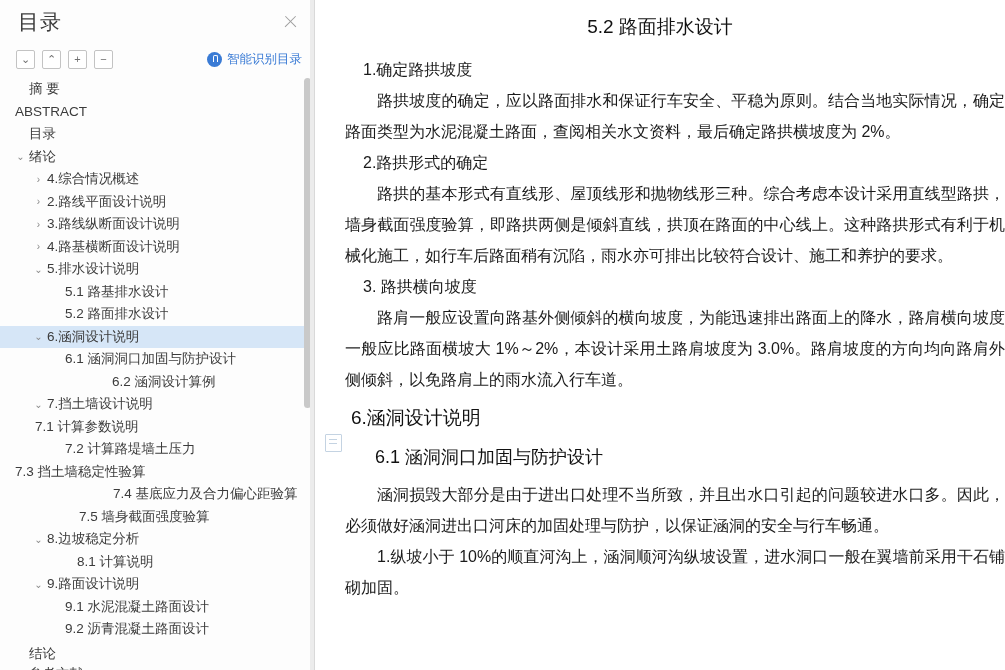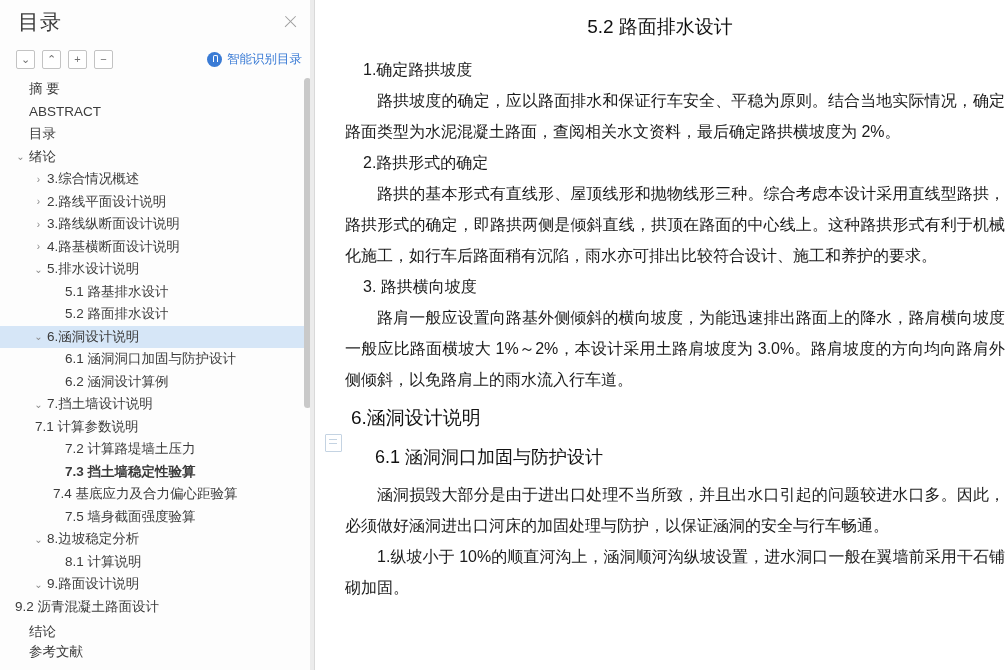--- a/index.html
+++ b/index.html
@@ -279,35 +279,35 @@
         <span class="bulb"></span>
         <span>智能识别目录</span>
       </div>
     </div>
 
     <div class="toc-list" id="toc-list">
         <div class="toc-item" style="padding-left: 14px;">
           <span class="arrow none">›</span>
           <span class="toc-label">摘  要</span>
         </div>
+        <div class="toc-item" style="">
+          <span class="arrow none">›</span>
+          <span class="toc-label">ABSTRACT</span>
+        </div>
         <div class="toc-item" style="padding-left: 14px;">
           <span class="arrow none">›</span>
-          <span class="toc-label">ABSTRACT</span>
+          <span class="toc-label">目录</span>
         </div>
         <div class="toc-item" style="padding-left: 14px;">
-          <span class="arrow none">›</span>
-          <span class="toc-label">目录</span>
-        </div>
-        <div class="toc-item" style="padding-left: 14px;">
           <span class="arrow">⌄</span>
           <span class="toc-label">绪论</span>
         </div>
         <div class="toc-item" style="padding-left: 32px;">
           <span class="arrow">›</span>
-          <span class="toc-label">3.综合情况概述</span>
+          <span class="toc-label">4.综合情况概述</span>
         </div>
         <div class="toc-item" style="padding-left: 32px;">
           <span class="arrow">›</span>
           <span class="toc-label">2.路线平面设计说明</span>
         </div>
         <div class="toc-item" style="padding-left: 32px;">
           <span class="arrow">›</span>
           <span class="toc-label">3.路线纵断面设计说明</span>
         </div>
         <div class="toc-item" style="padding-left: 32px;">
@@ -327,61 +327,65 @@
           <span class="toc-label">5.2  路面排水设计</span>
         </div>
         <div class="toc-item selected" style="padding-left: 32px;">
           <span class="arrow">⌄</span>
           <span class="toc-label">6.涵洞设计说明</span>
         </div>
         <div class="toc-item" style="padding-left: 50px;">
           <span class="arrow none">›</span>
           <span class="toc-label">6.1  涵洞洞口加固与防护设计</span>
         </div>
-        <div class="toc-item" style="padding-left: 50px;">
+        <div class="toc-item" style="padding-left: 50px; margin-left: 47px;">
           <span class="arrow none">›</span>
           <span class="toc-label">6.2  涵洞设计算例</span>
         </div>
         <div class="toc-item" style="padding-left: 32px;">
           <span class="arrow">⌄</span>
           <span class="toc-label">7.挡土墙设计说明</span>
         </div>
         <div class="toc-item" style="padding-left: 20px;">
           <span class="arrow none">›</span>
           <span class="toc-label">7.1  计算参数说明</span>
         </div>
         <div class="toc-item" style="padding-left: 50px;">
           <span class="arrow none">›</span>
           <span class="toc-label">7.2  计算路堤墙土压力</span>
         </div>
-        <div class="toc-item" style="padding-left: 50px; font-weight: bold;">
+        <div class="toc-item" style="">
           <span class="arrow none">›</span>
           <span class="toc-label">7.3  挡土墙稳定性验算</span>
         </div>
-        <div class="toc-item" style="padding-left: 38px;">
+        <div class="toc-item" style="padding-left: 50px; margin-left: 48px;">
           <span class="arrow none">›</span>
           <span class="toc-label">7.4  基底应力及合力偏心距验算</span>
         </div>
-        <div class="toc-item" style="padding-left: 50px;">
+        <div class="toc-item" style="padding-left: 50px; margin-left: 14px;">
           <span class="arrow none">›</span>
           <span class="toc-label">7.5  墙身截面强度验算</span>
         </div>
         <div class="toc-item" style="padding-left: 32px;">
           <span class="arrow">⌄</span>
           <span class="toc-label">8.边坡稳定分析</span>
         </div>
-        <div class="toc-item" style="padding-left: 50px;">
+        <div class="toc-item" style="padding-left: 50px; margin-left: 12px;">
           <span class="arrow none">›</span>
           <span class="toc-label">8.1  计算说明</span>
         </div>
         <div class="toc-item" style="padding-left: 32px;">
           <span class="arrow">⌄</span>
           <span class="toc-label">9.路面设计说明</span>
         </div>
-        <div class="toc-item" style="">
+        <div class="toc-item" style="padding-left: 50px;">
+          <span class="arrow none">›</span>
+          <span class="toc-label">9.1  水泥混凝土路面设计</span>
+        </div>
+        <div class="toc-item" style="padding-left: 50px;">
           <span class="arrow none">›</span>
           <span class="toc-label">9.2  沥青混凝土路面设计</span>
         </div>
         <div class="toc-item" style="padding-left: 14px; align-items: flex-end;">
           <span class="arrow none">›</span>
           <span class="toc-label">结论</span>
         </div>
         <div class="toc-item" style="padding-left: 14px;">
           <span class="arrow none">›</span>
           <span class="toc-label">参考文献</span>
@@ -397,21 +401,21 @@
 
   <div class="doc-area">
     <div class="page">
 
       <h2 class="h-center">5.2  路面排水设计</h2>
 
       <p class="body tight">1.确定路拱坡度</p>
       <p class="body indent">路拱坡度的确定，应以路面排水和保证行车安全、平稳为原则。结合当地实际情况，确定路面类型为水泥混凝土路面，查阅相关水文资料，最后确定路拱横坡度为 2%。</p>
 
       <p class="body tight">2.路拱形式的确定</p>
-      <p class="body indent">路拱的基本形式有直线形、屋顶线形和抛物线形三种。综合考虑本设计采用直线型路拱，路拱形式的确定，即路拱两侧是倾斜直线，拱顶在路面的中心线上。这种路拱形式有利于机械化施工，如行车后路面稍有沉陷，雨水亦可排出比较符合设计、施工和养护的要求。</p>
+      <p class="body indent">路拱的基本形式有直线形、屋顶线形和抛物线形三种。综合考虑本设计采用直线型路拱，墙身截面强度验算，即路拱两侧是倾斜直线，拱顶在路面的中心线上。这种路拱形式有利于机械化施工，如行车后路面稍有沉陷，雨水亦可排出比较符合设计、施工和养护的要求。</p>
 
       <p class="body tight">3. 路拱横向坡度</p>
       <p class="body indent">路肩一般应设置向路基外侧倾斜的横向坡度，为能迅速排出路面上的降水，路肩横向坡度一般应比路面横坡大 1%～2%，本设计采用土路肩坡度为 3.0%。路肩坡度的方向均向路肩外侧倾斜，以免路肩上的雨水流入行车道。</p>
 
       <h2 class="h-left">6.涵洞设计说明</h2>
 
       <h3 class="h-sub">6.1  涵洞洞口加固与防护设计</h3>
 
       <p class="body indent">涵洞损毁大部分是由于进出口处理不当所致，并且出水口引起的问题较进水口多。因此，必须做好涵洞进出口河床的加固处理与防护，以保证涵洞的安全与行车畅通。</p>
       <p class="body indent">1.纵坡小于 10%的顺直河沟上，涵洞顺河沟纵坡设置，进水洞口一般在翼墙前采用干石铺砌加固。</p>

